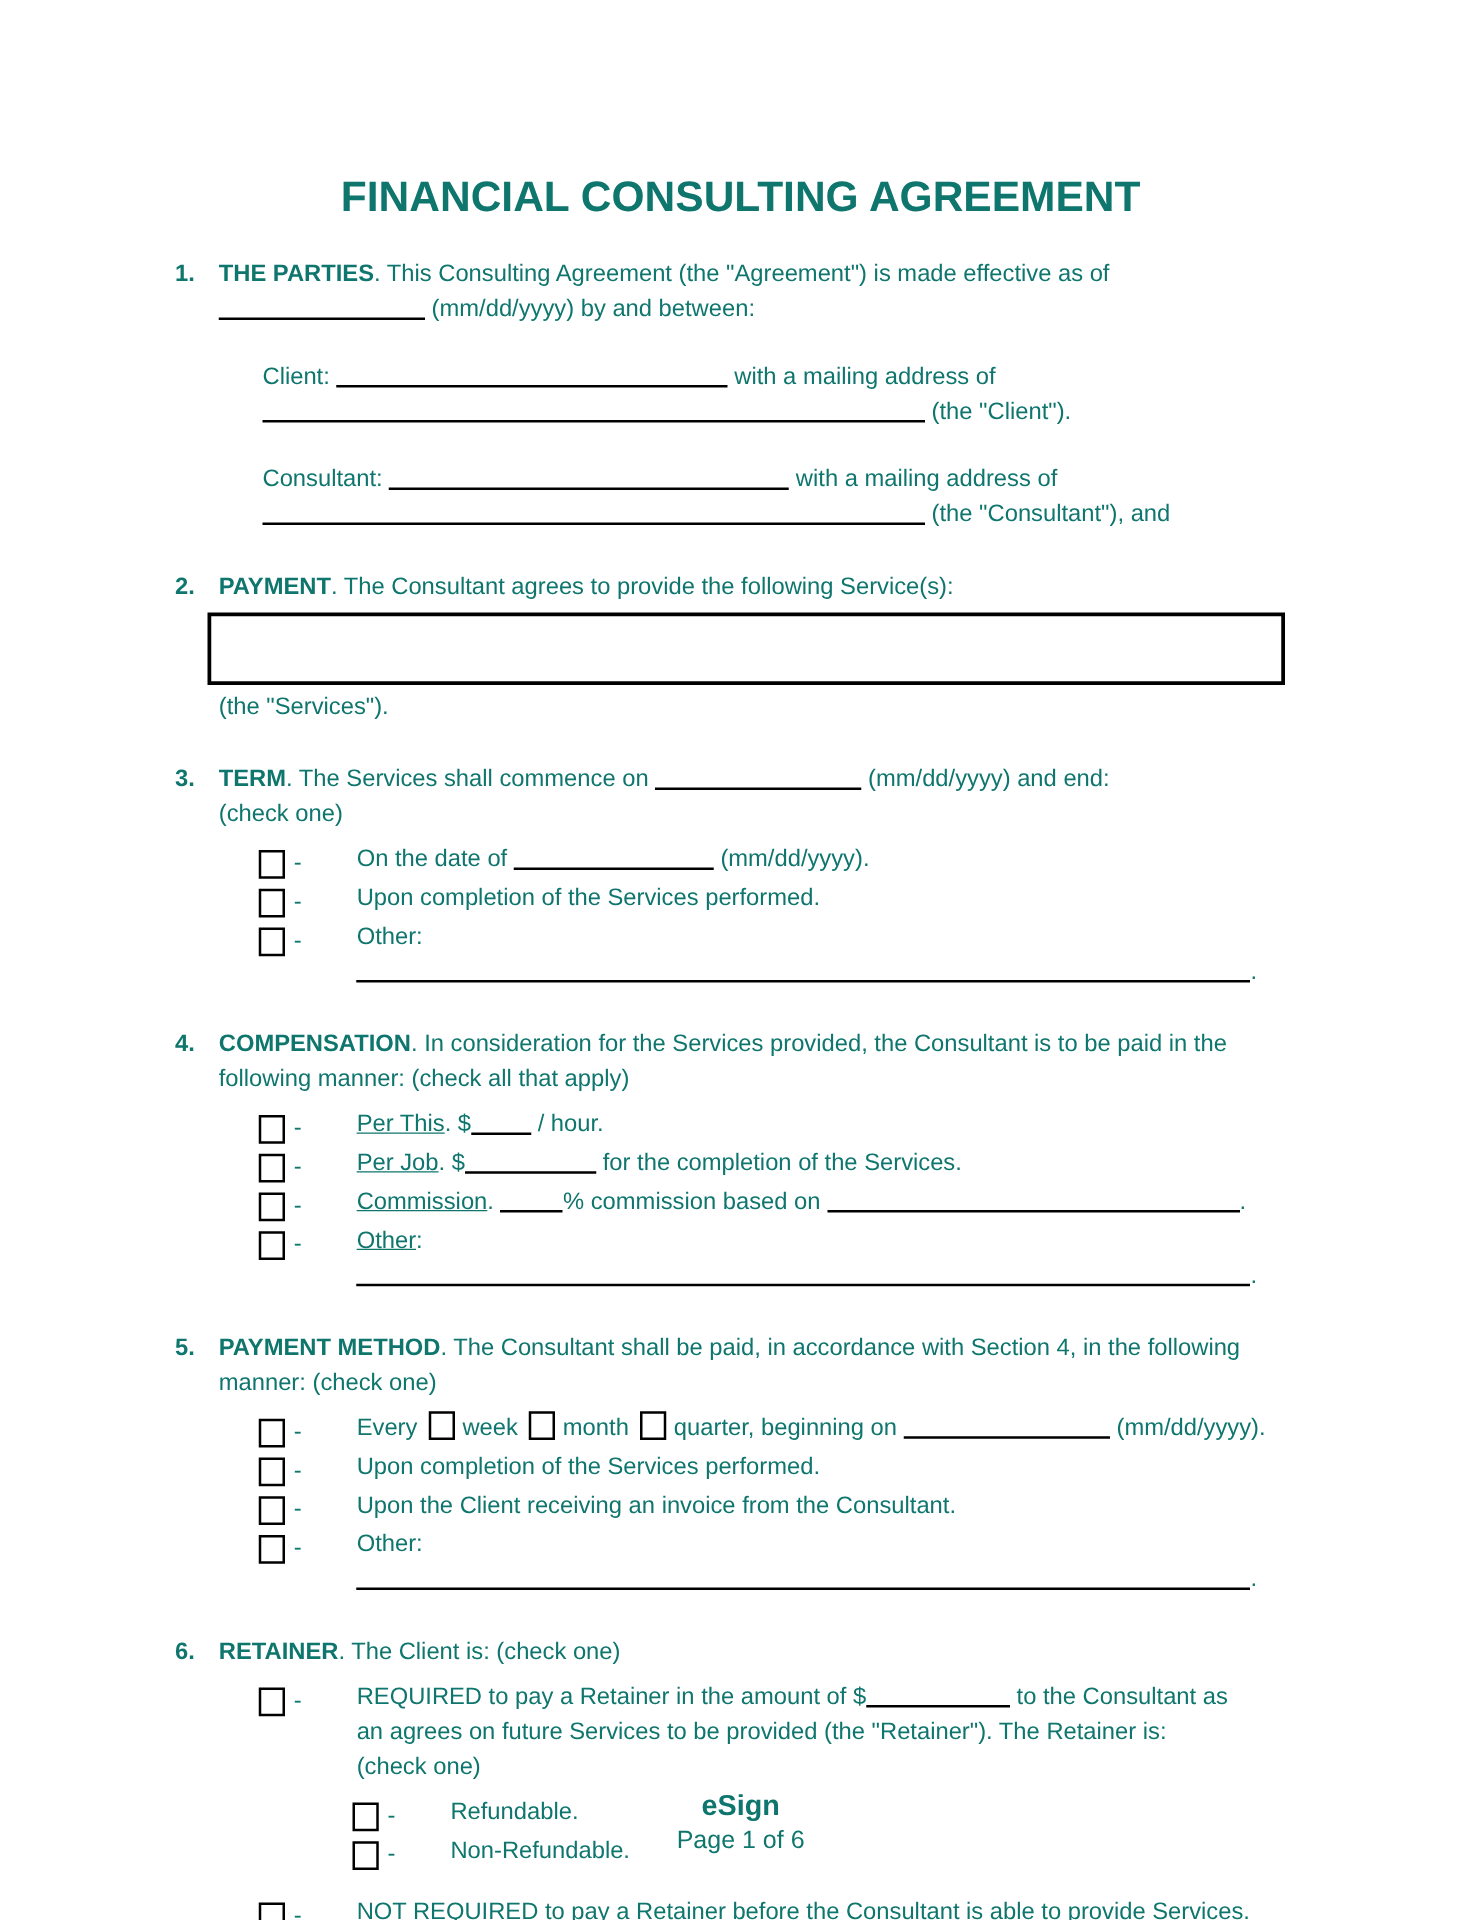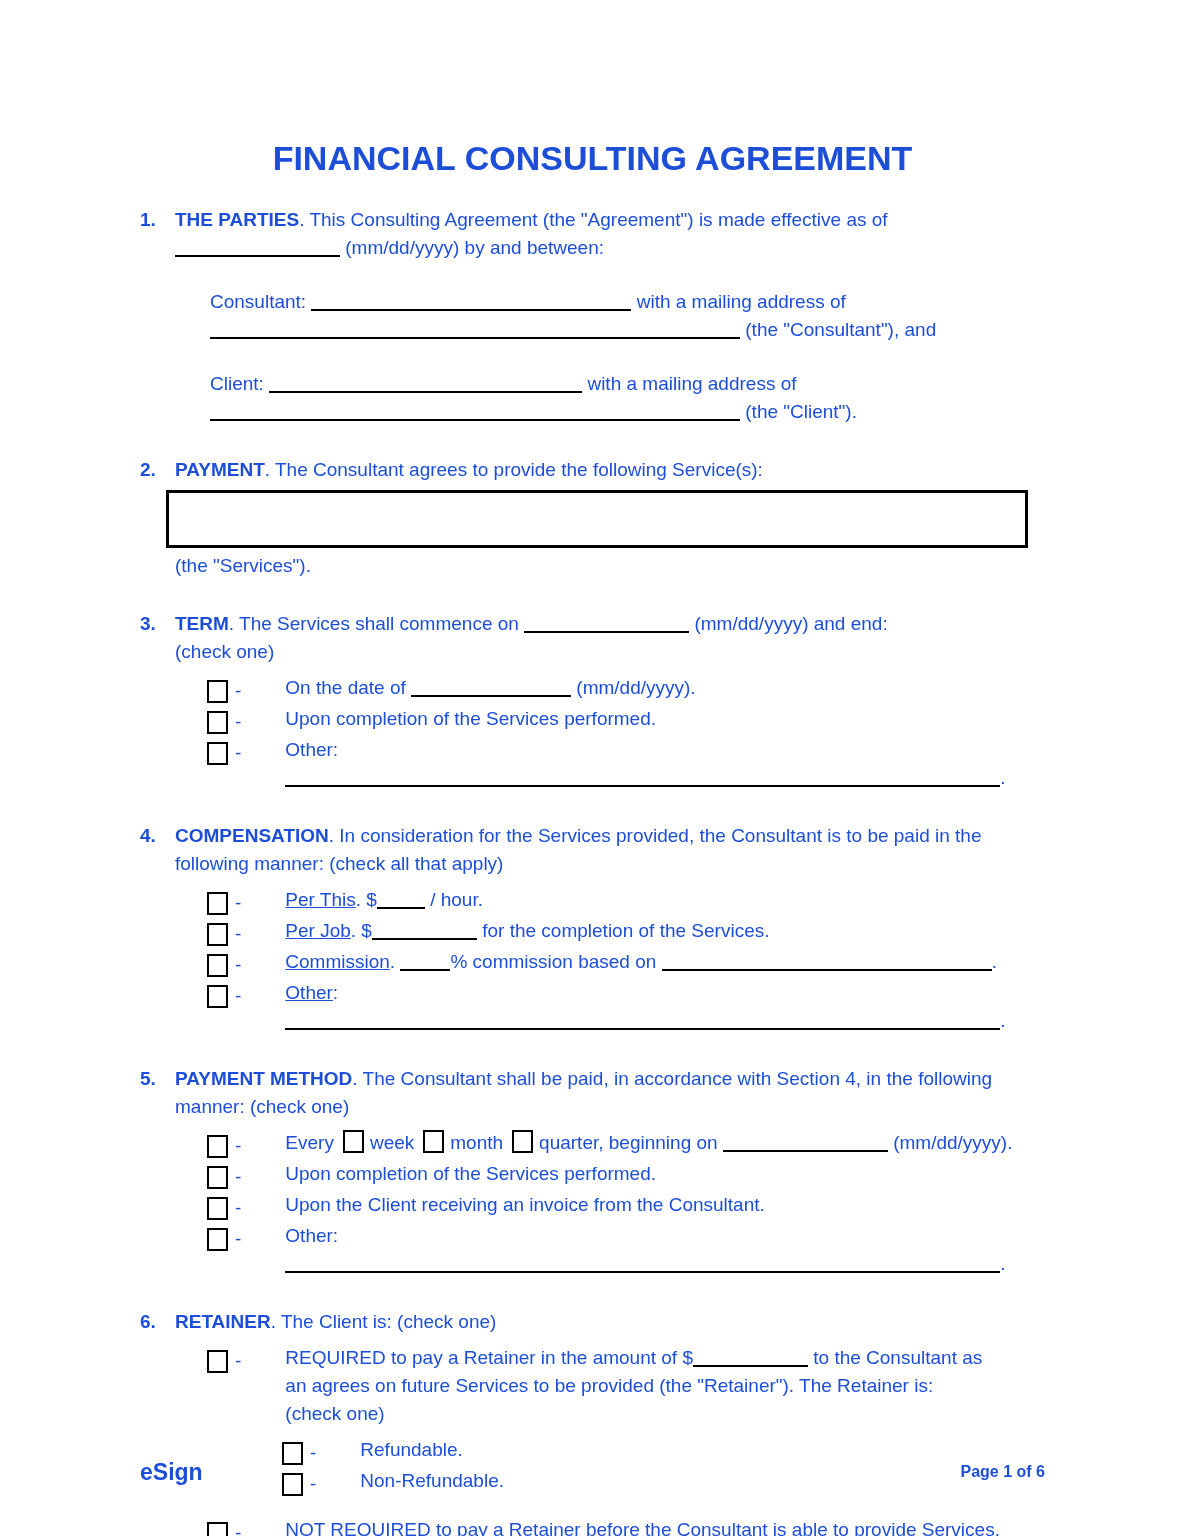--- a/index.html
+++ b/index.html
@@ -1,21 +1,21 @@
 <!DOCTYPE html>
 <html><head>
 <meta charset="utf-8">
 <style>
   html, body { margin: 0; padding: 0; background: #ffffff; }
   .page {
     position: relative;
     width: 1187px;
     height: 1536px;
     background: #ffffff;
-    color: #1d4ed8;
+    color: #0f766e;
     font-family: "Liberation Sans", sans-serif;
     font-size: 19px;
     line-height: 28px;
     box-sizing: border-box;
     padding: 140px 142px 0 140px;
     overflow: hidden;
   }
   .title {
     font-size: 34px;
     line-height: 36px;
@@ -65,50 +65,50 @@
     width: 17px; height: 19px;
     border: 2.5px solid #000;
     vertical-align: -4px;
     margin: 0 6px 0 9px;
   }
   .ul { text-decoration: underline; }
   .check-hint { margin: 0; }
   .footer {
     position: absolute;
     left: 140px; right: 142px; bottom: 50px;
-    display: flex; justify-content: space-between; align-items: center;
+    display: flex; justify-content: space-between; align-items: center; flex-direction: column;
   }
   .brand { font-weight: bold; font-size: 23px; }
-  .pagenum { font-size: 16px; font-weight: bold; }
+  .pagenum { font-size: 20px; }
 </style>
 </head>
 <body>
 
 <div class="page">
 
   <h1 class="title">FINANCIAL CONSULTING AGREEMENT</h1>
 
   <div class="sec">
     <div class="num">1.</div>
     <div class="secbody">
       <p class="para"><b class="h">THE PARTIES</b><span>. This Consulting Agreement (the "Agreement") is made effective as of</span>
         <span class="blank w165"></span>
         <span>(mm/dd/yyyy) by and between:</span></p>
+
+      <p class="para inner"><span>Client:</span>
+        <span class="blank w313"></span>
+        <span>with a mailing address of</span>
+        <span class="blank w530"></span>
+        <span>(the "Client").</span></p>
 
       <p class="para inner"><span>Consultant:</span>
         <span class="blank w320"></span>
         <span>with a mailing address of</span>
         <span class="blank w530"></span>
         <span>(the "Consultant"), and</span></p>
-
-      <p class="para inner"><span>Client:</span>
-        <span class="blank w313"></span>
-        <span>with a mailing address of</span>
-        <span class="blank w530"></span>
-        <span>(the "Client").</span></p>
     </div>
   </div>
 
   <div class="sec">
     <div class="num">2.</div>
     <div class="secbody">
       <p class="para"><b class="h">PAYMENT</b><span>. The Consultant agrees to provide the following Service(s):</span></p>
       <div class="services-box"></div>
       <p class="para">(the "Services").</p>
     </div>

